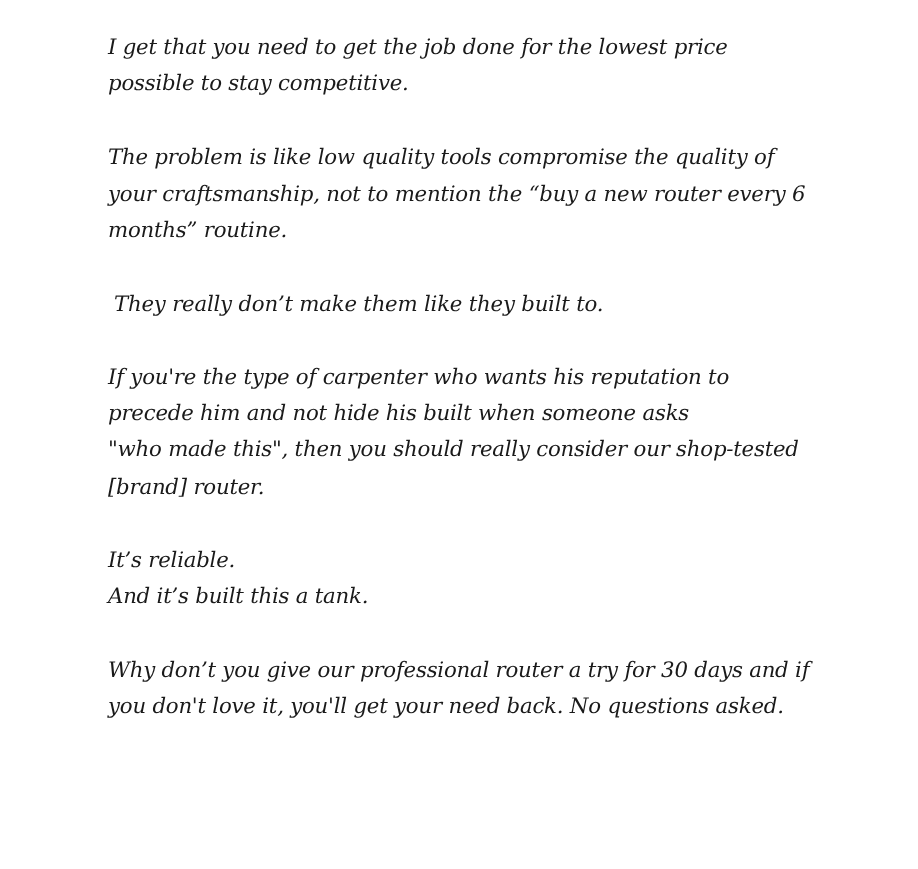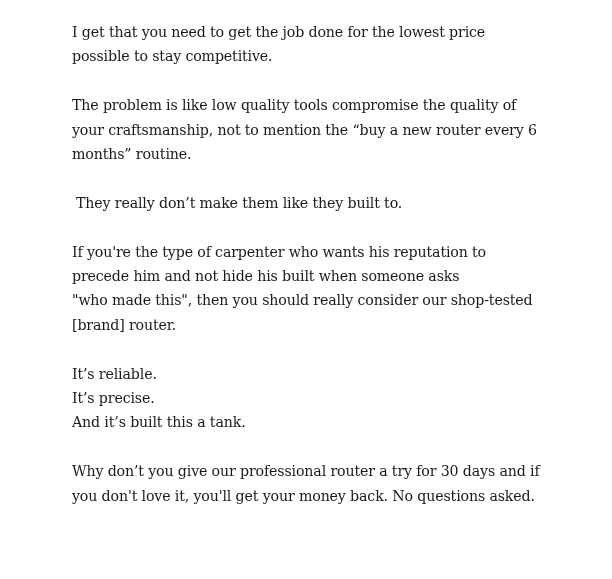--- a/index.html
+++ b/index.html
@@ -19,20 +19,21 @@
       top: 20px;
       width: 480px;
       font-family: "DejaVu Serif", "Liberation Serif", serif;
       font-size: 14.2px;
       line-height: 24.4px;
       color: #1a1a1a;
       letter-spacing: -0.15px;
     }
     .doc p {
       margin: 0 0 24.4px 0;
+      font-style: italic;
     }
     .doc p .ln {
       display: block;
       white-space: nowrap;
     }
     .indent-space {
       padding-left: 4px;
     }
   </style>
 </head>
@@ -52,20 +53,19 @@
     <span class="ln indent-space">They really don’t make them like they built to.</span>
   </p>
   <p>
     <span class="ln">If you're the type of carpenter who wants his reputation to</span>
     <span class="ln">precede him and not hide his built when someone asks</span>
     <span class="ln">"who made this", then you should really consider our shop-tested</span>
     <span class="ln">[brand] router.</span>
   </p>
   <p>
     <span class="ln">It’s reliable.</span>
-    <span class="ln">It’s precise.</span>
     <span class="ln">And it’s built this a tank.</span>
   </p>
   <p>
     <span class="ln">Why don’t you give our professional router a try for 30 days and if</span>
-    <span class="ln">you don't love it, you'll get your money back. No questions asked.</span>
+    <span class="ln">you don't love it, you'll get your need back. No questions asked.</span>
   </p>
 </div>
 
 </body></html>

